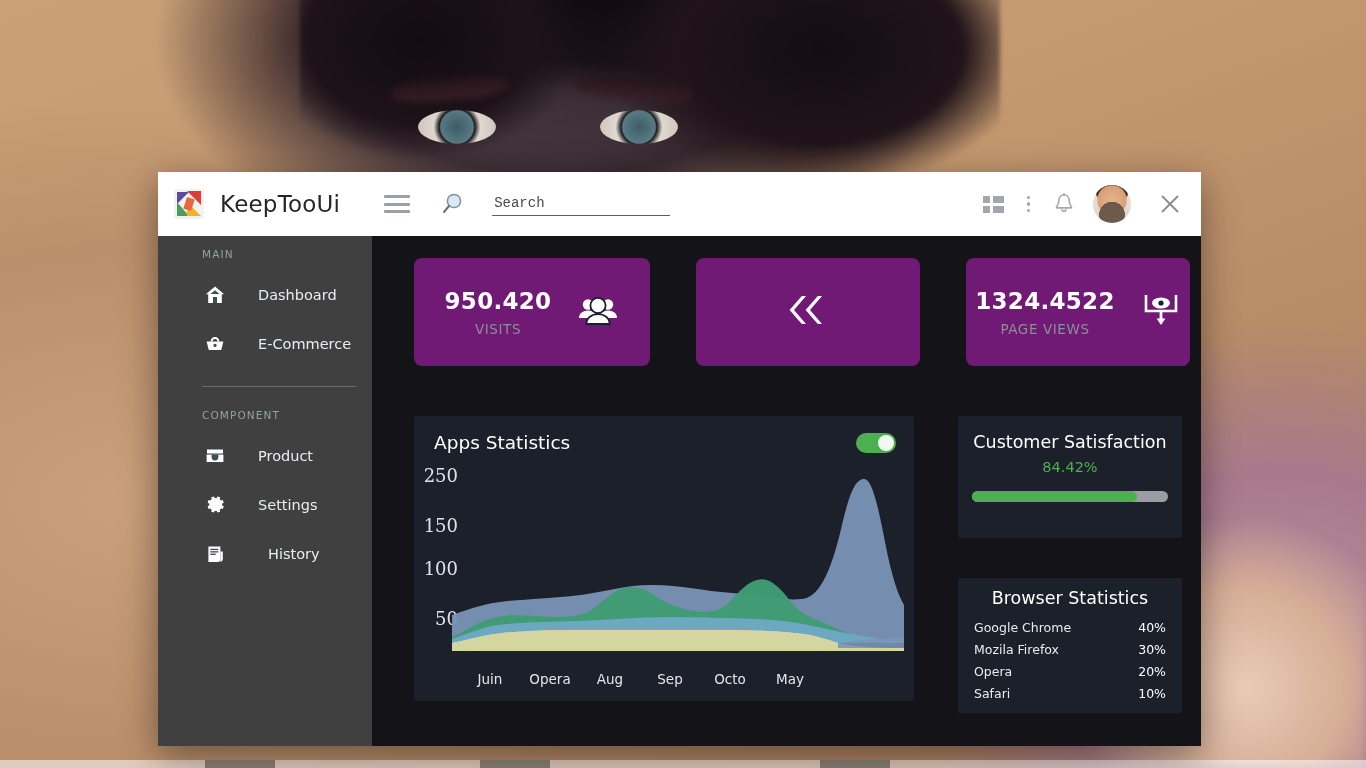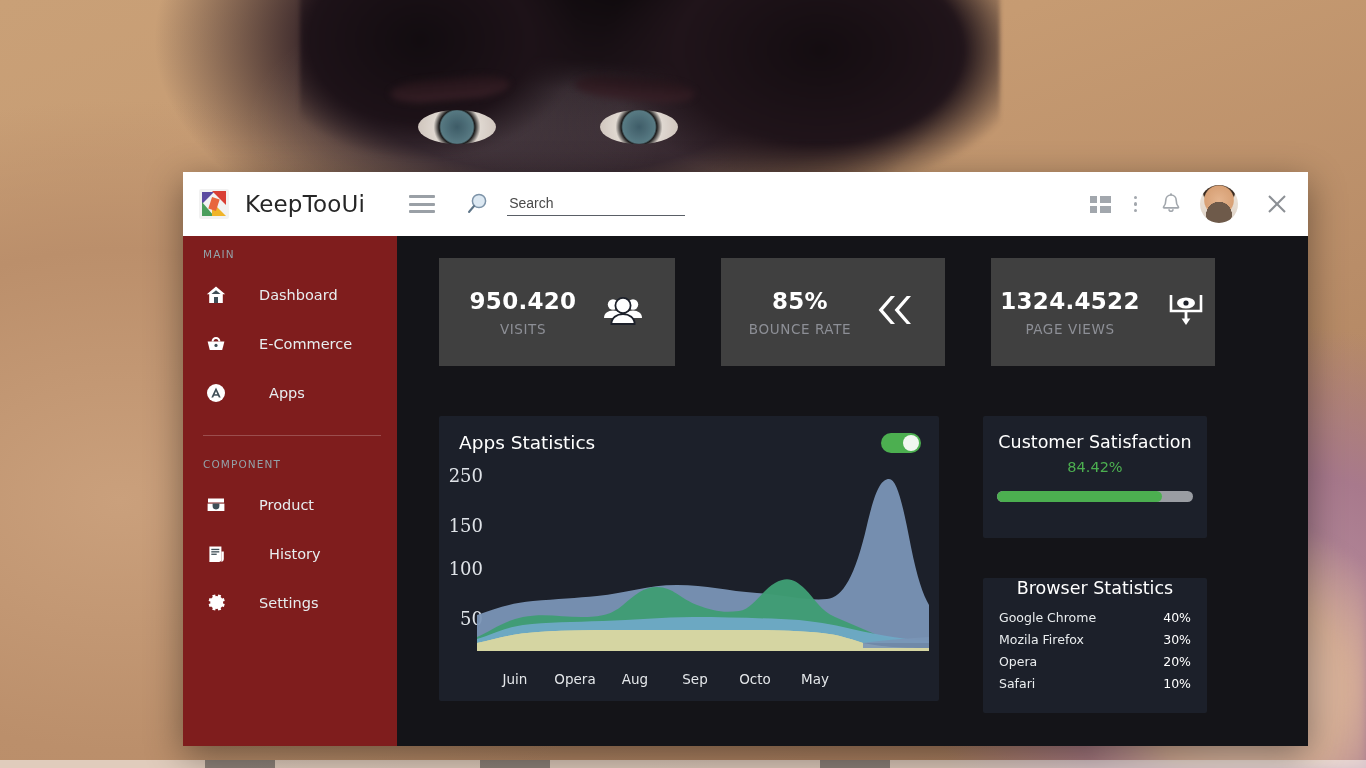--- a/index.html
+++ b/index.html
@@ -58,22 +58,22 @@
   #bg-tb1, #bg-tb2, #bg-tb3 {
     position: absolute; bottom: 0; height: 8px; background: rgba(40,40,40,0.45);
   }
   #bg-tb1 { left: 205px; width: 70px; }
   #bg-tb2 { left: 480px; width: 70px; }
   #bg-tb3 { left: 820px; width: 70px; }
 
   
   #app-window {
     position: absolute;
-    left: 183px; top: 172px;
-    width: 1125px; height: 574px;
+    left: 158px; top: 172px;
+    width: 1043px; height: 574px;
     box-shadow: 0 10px 34px rgba(0,0,0,0.42);
     overflow: hidden;
   }
 
   
   #app-header {
     height: 64px; background: #ffffff;
     display: flex; align-items: center;
     padding: 0 18px 0 10px;
   }
@@ -93,24 +93,24 @@
     font-family: "DejaVu Sans", sans-serif; font-weight: 400;
   }
   #menu-toggle {
     margin-left: 44px; width: 26px; height: 18px; flex: 0 0 auto;
     display: flex; flex-direction: column; justify-content: space-between; cursor: pointer;
   }
   #menu-toggle span { display: block; height: 3px; background: #9aa0a6; border-radius: 1px; }
   #search-area { margin-left: 30px; display: flex; align-items: center; }
   #search-icon { width: 26px; height: 26px; }
   #search-input {
-    margin-left: 16px; width: 178px; border: none; outline: none;
+    margin-left: 26px; width: 178px; border: none; outline: none;
     border-bottom: 1.6px solid #5a5f66;
     font-size: 14px; color: #3c3c3c; padding: 3px 2px 4px 2px;
-    background: transparent; font-family: Liberation Sans, sans-serif;
+    background: transparent; font-family: Liberation Mono, monospace;
   }
   #search-input::placeholder { color: #4a4a4a; }
   #header-right { margin-left: auto; display: flex; align-items: center; gap: 18px; }
   #grid-icon { display: grid; grid-template-columns: 7px 11px; grid-template-rows: 7px 7px;
                gap: 3px; cursor: pointer; }
   #grid-icon i { background: #a2a7ad; display: block; width: 100%; height: 100%; }
   #dots-icon { display: flex; flex-direction: column; gap: 3px; cursor: pointer; padding: 2px 5px; }
   #dots-icon i { width: 3.5px; height: 3.5px; border-radius: 50%; background: #a2a7ad; }
   #bell-icon { cursor: pointer; }
   #avatar {
@@ -125,22 +125,23 @@
     margin-left: 8px; width: 26px; height: 26px; cursor: pointer;
     display: flex; align-items: center; justify-content: center;
   }
 
   
   #app-body { display: flex; height: 510px; }
 
   
   #sidebar {
     width: 214px; flex: 0 0 214px;
-    background: #7f1d1d;
+    background: #404040;
     padding-top: 12px;
+    padding-left: 24px;
   }
   .side-label {
     font-size: 10.5px; color: #93a2a9; letter-spacing: 1.1px;
     padding: 0 0 0 20px; margin-bottom: 10px;
     font-family: "DejaVu Sans", sans-serif;
   }
   .side-item {
     display: flex; align-items: center; height: 49px;
     padding-left: 20px; cursor: pointer; color: #e9eef0;
   }
@@ -156,21 +157,21 @@
   }
 
   
   #main {
     flex: 1; background: #141418;
     padding: 22px 18px 0 42px;
     position: relative;
   }
   .kpi-row { display: flex; gap: 46px; }
   .kpi-card {
-    background: #404040; height: 108px; border-radius: 0;
+    background: #701a75; height: 108px; border-radius: 8px;
     display: flex; align-items: center; justify-content: center; gap: 26px;
     padding: 0 18px;
   }
   .kpi-card.k1 { width: 236px; }
   .kpi-card.k2 { width: 224px; }
   .kpi-card.k3 { width: 224px; }
   .kpi-text { text-align: center; }
   .kpi-value {
     font-size: 23px; font-weight: bold; color: #ffffff; letter-spacing: .3px;
     font-family: "DejaVu Sans", sans-serif;
@@ -224,21 +225,21 @@
     font-family: "DejaVu Sans", sans-serif;
   }
   #sat-pct {
     font-size: 14.5px; color: #4caf50; margin-top: 7px;
     font-family: "DejaVu Sans", sans-serif;
   }
   #sat-bar {
     margin-top: 16px; height: 11px; border-radius: 6px; background: #9a9da3; overflow: hidden;
   }
   #sat-fill { height: 100%; background: #4caf50; border-radius: 6px; }
-  #browser-card { height: 135px; padding: 0 16px 0 16px; }
+  #browser-card { height: 135px; padding: 10px 16px 0 16px; }
   #browser-title {
     font-size: 17.5px; color: #ffffff; text-align: center; font-weight: 400;
     margin-bottom: 8px; font-family: "DejaVu Sans", sans-serif;
   }
   .browser-row {
     display: flex; justify-content: space-between; align-items: center;
     font-size: 12.5px; color: #e9ecee; padding: 3.5px 0;
     font-family: "DejaVu Sans", sans-serif;
   }
   .browser-row .bv { color: #ffffff; }
@@ -335,68 +336,58 @@
         <span class="side-ico">
           <svg width="22" height="22" viewBox="0 0 22 22">
             <path d="M7.6 8.5c0-2 1.5-3.6 3.4-3.6s3.4 1.6 3.4 3.6" fill="none" stroke="#ffffff" stroke-width="2"></path>
             <path d="M2.6 8.6h16.8l-2.2 8.4H4.8z" fill="#ffffff"></path>
             <circle cx="11" cy="12.4" r="1.6" fill="#3e4e56"></circle>
           </svg>
         </span>
         <span class="side-text">E-Commerce</span>
       </div>
 
-      <div class="side-item indent">
-        <span class="side-ico">
-          <svg width="22" height="22" viewBox="0 0 22 22">
-            <circle cx="11" cy="11" r="9" fill="#ffffff"></circle>
-            <path d="M11 5.4 6.3 15.6h1.9L11 9.2l2.8 6.4h1.9z" fill="#3e4e56"></path>
-            <rect x="8.3" y="12.2" width="5.4" height="1.5" fill="#3e4e56"></rect>
-          </svg>
-        </span>
-        <span class="side-text">Apps</span>
-      </div>
 
       <div id="side-divider"></div>
 
       <div class="side-label">COMPONENT</div>
 
       <div class="side-item">
         <span class="side-ico">
           <svg width="22" height="22" viewBox="0 0 22 22">
             <rect x="3" y="4.5" width="16" height="4" fill="#ffffff"></rect>
             <path d="M2.6 9.6h16.8V17H2.6z" fill="#ffffff"></path>
             <path d="M7.6 9.6h6.8v2.4a3.4 3.4 0 0 1-6.8 0z" fill="#3e4e56"></path>
           </svg>
         </span>
         <span class="side-text">Product</span>
+      </div>
+
+      <div class="side-item">
+        <span class="side-ico">
+          <svg width="23" height="23" viewBox="0 0 24 24">
+            <path fill="#ffffff" d="M12 8.1A3.9 3.9 0 1 0 12 15.9 3.9 3.9 0 0 0 12 8.1zm0 6a2.1 2.1 0 1 1 0-4.2 2.1 2.1 0 0 1 0 4.2z"></path>
+            <path fill="#ffffff" d="M20.6 13.6l-1.8-.5a6.9 6.9 0 0 0 0-2.2l1.8-.5-.9-3.1-1.8.6a7 7 0 0 0-1.6-1.6l.6-1.8L13.8 3.6l-.5 1.8a6.9 6.9 0 0 0-2.2 0L10.6 3.6 7.5 4.5l.6 1.8a7 7 0 0 0-1.6 1.6l-1.8-.6-.9 3.1 1.8.5a6.9 6.9 0 0 0 0 2.2l-1.8.5.9 3.1 1.8-.6a7 7 0 0 0 1.6 1.6l-.6 1.8 3.1.9.5-1.8a6.9 6.9 0 0 0 2.2 0l.5 1.8 3.1-.9-.6-1.8a7 7 0 0 0 1.6-1.6l1.8.6z"></path>
+          </svg>
+        </span>
+        <span class="side-text">Settings</span>
       </div>
 
       <div class="side-item indent">
         <span class="side-ico">
           <svg width="22" height="22" viewBox="0 0 22 22">
             <path d="M4.4 3.5h12v12.8a2.6 2.6 0 0 1-2.6 2.6H4.4z" fill="#ffffff"></path>
             <rect x="6.3" y="5.8" width="8" height="1.3" fill="#3e4e56"></rect>
             <rect x="6.3" y="8.2" width="8" height="1.3" fill="#3e4e56"></rect>
             <rect x="6.3" y="10.6" width="5.4" height="1.3" fill="#3e4e56"></rect>
             <path d="M16.4 8.6h2.4v7.7a2.6 2.6 0 0 1-2.4 2.6z" fill="#ffffff"></path>
           </svg>
         </span>
         <span class="side-text">History</span>
       </div>
-
-      <div class="side-item">
-        <span class="side-ico">
-          <svg width="23" height="23" viewBox="0 0 24 24">
-            <path fill="#ffffff" d="M12 8.1A3.9 3.9 0 1 0 12 15.9 3.9 3.9 0 0 0 12 8.1zm0 6a2.1 2.1 0 1 1 0-4.2 2.1 2.1 0 0 1 0 4.2z"></path>
-            <path fill="#ffffff" d="M20.6 13.6l-1.8-.5a6.9 6.9 0 0 0 0-2.2l1.8-.5-.9-3.1-1.8.6a7 7 0 0 0-1.6-1.6l.6-1.8L13.8 3.6l-.5 1.8a6.9 6.9 0 0 0-2.2 0L10.6 3.6 7.5 4.5l.6 1.8a7 7 0 0 0-1.6 1.6l-1.8-.6-.9 3.1 1.8.5a6.9 6.9 0 0 0 0 2.2l-1.8.5.9 3.1 1.8-.6a7 7 0 0 0 1.6 1.6l-.6 1.8 3.1.9.5-1.8a6.9 6.9 0 0 0 2.2 0l.5 1.8 3.1-.9-.6-1.8a7 7 0 0 0 1.6-1.6l1.8.6z"></path>
-          </svg>
-        </span>
-        <span class="side-text">Settings</span>
-      </div>
     </div>
 
     <div id="main">
 
       <div class="kpi-row">
 
         <div class="kpi-card k1">
           <div class="kpi-text">
             <div class="kpi-value">950.420</div>
             <div class="kpi-label">VISITS</div>
@@ -407,24 +398,20 @@
               <path d="M2 25c0-4.5 4-7.4 9-7.4s9 2.9 9 7.4z" fill="#ffffff"></path>
               <circle cx="31" cy="11.5" r="5.2" fill="#ffffff"></circle>
               <path d="M22 25c0-4.5 4-7.4 9-7.4s9 2.9 9 7.4z" fill="#ffffff"></path>
               <circle cx="21" cy="12.5" r="7.6" fill="#ffffff" stroke="#1c202a" stroke-width="1.8"></circle>
               <path d="M9.4 31c0-6 5.2-9.9 11.6-9.9S32.6 25 32.6 31z" fill="#ffffff" stroke="#1c202a" stroke-width="1.8"></path>
             </svg>
           </span>
         </div>
 
         <div class="kpi-card k2">
-          <div class="kpi-text">
-            <div class="kpi-value">85%</div>
-            <div class="kpi-label">BOUNCE RATE</div>
-          </div>
           <span class="kpi-ico">
             <svg width="40" height="36" viewBox="0 0 40 36">
               <path d="M18 4 6 18l12 14-4.2 0L1.6 18 13.8 4z" fill="#ffffff"></path>
               <path d="M34 4 22 18l12 14-4.2 0L17.6 18 29.8 4z" fill="#ffffff"></path>
             </svg>
           </span>
         </div>
 
         <div class="kpi-card k3">
           <div class="kpi-text">

